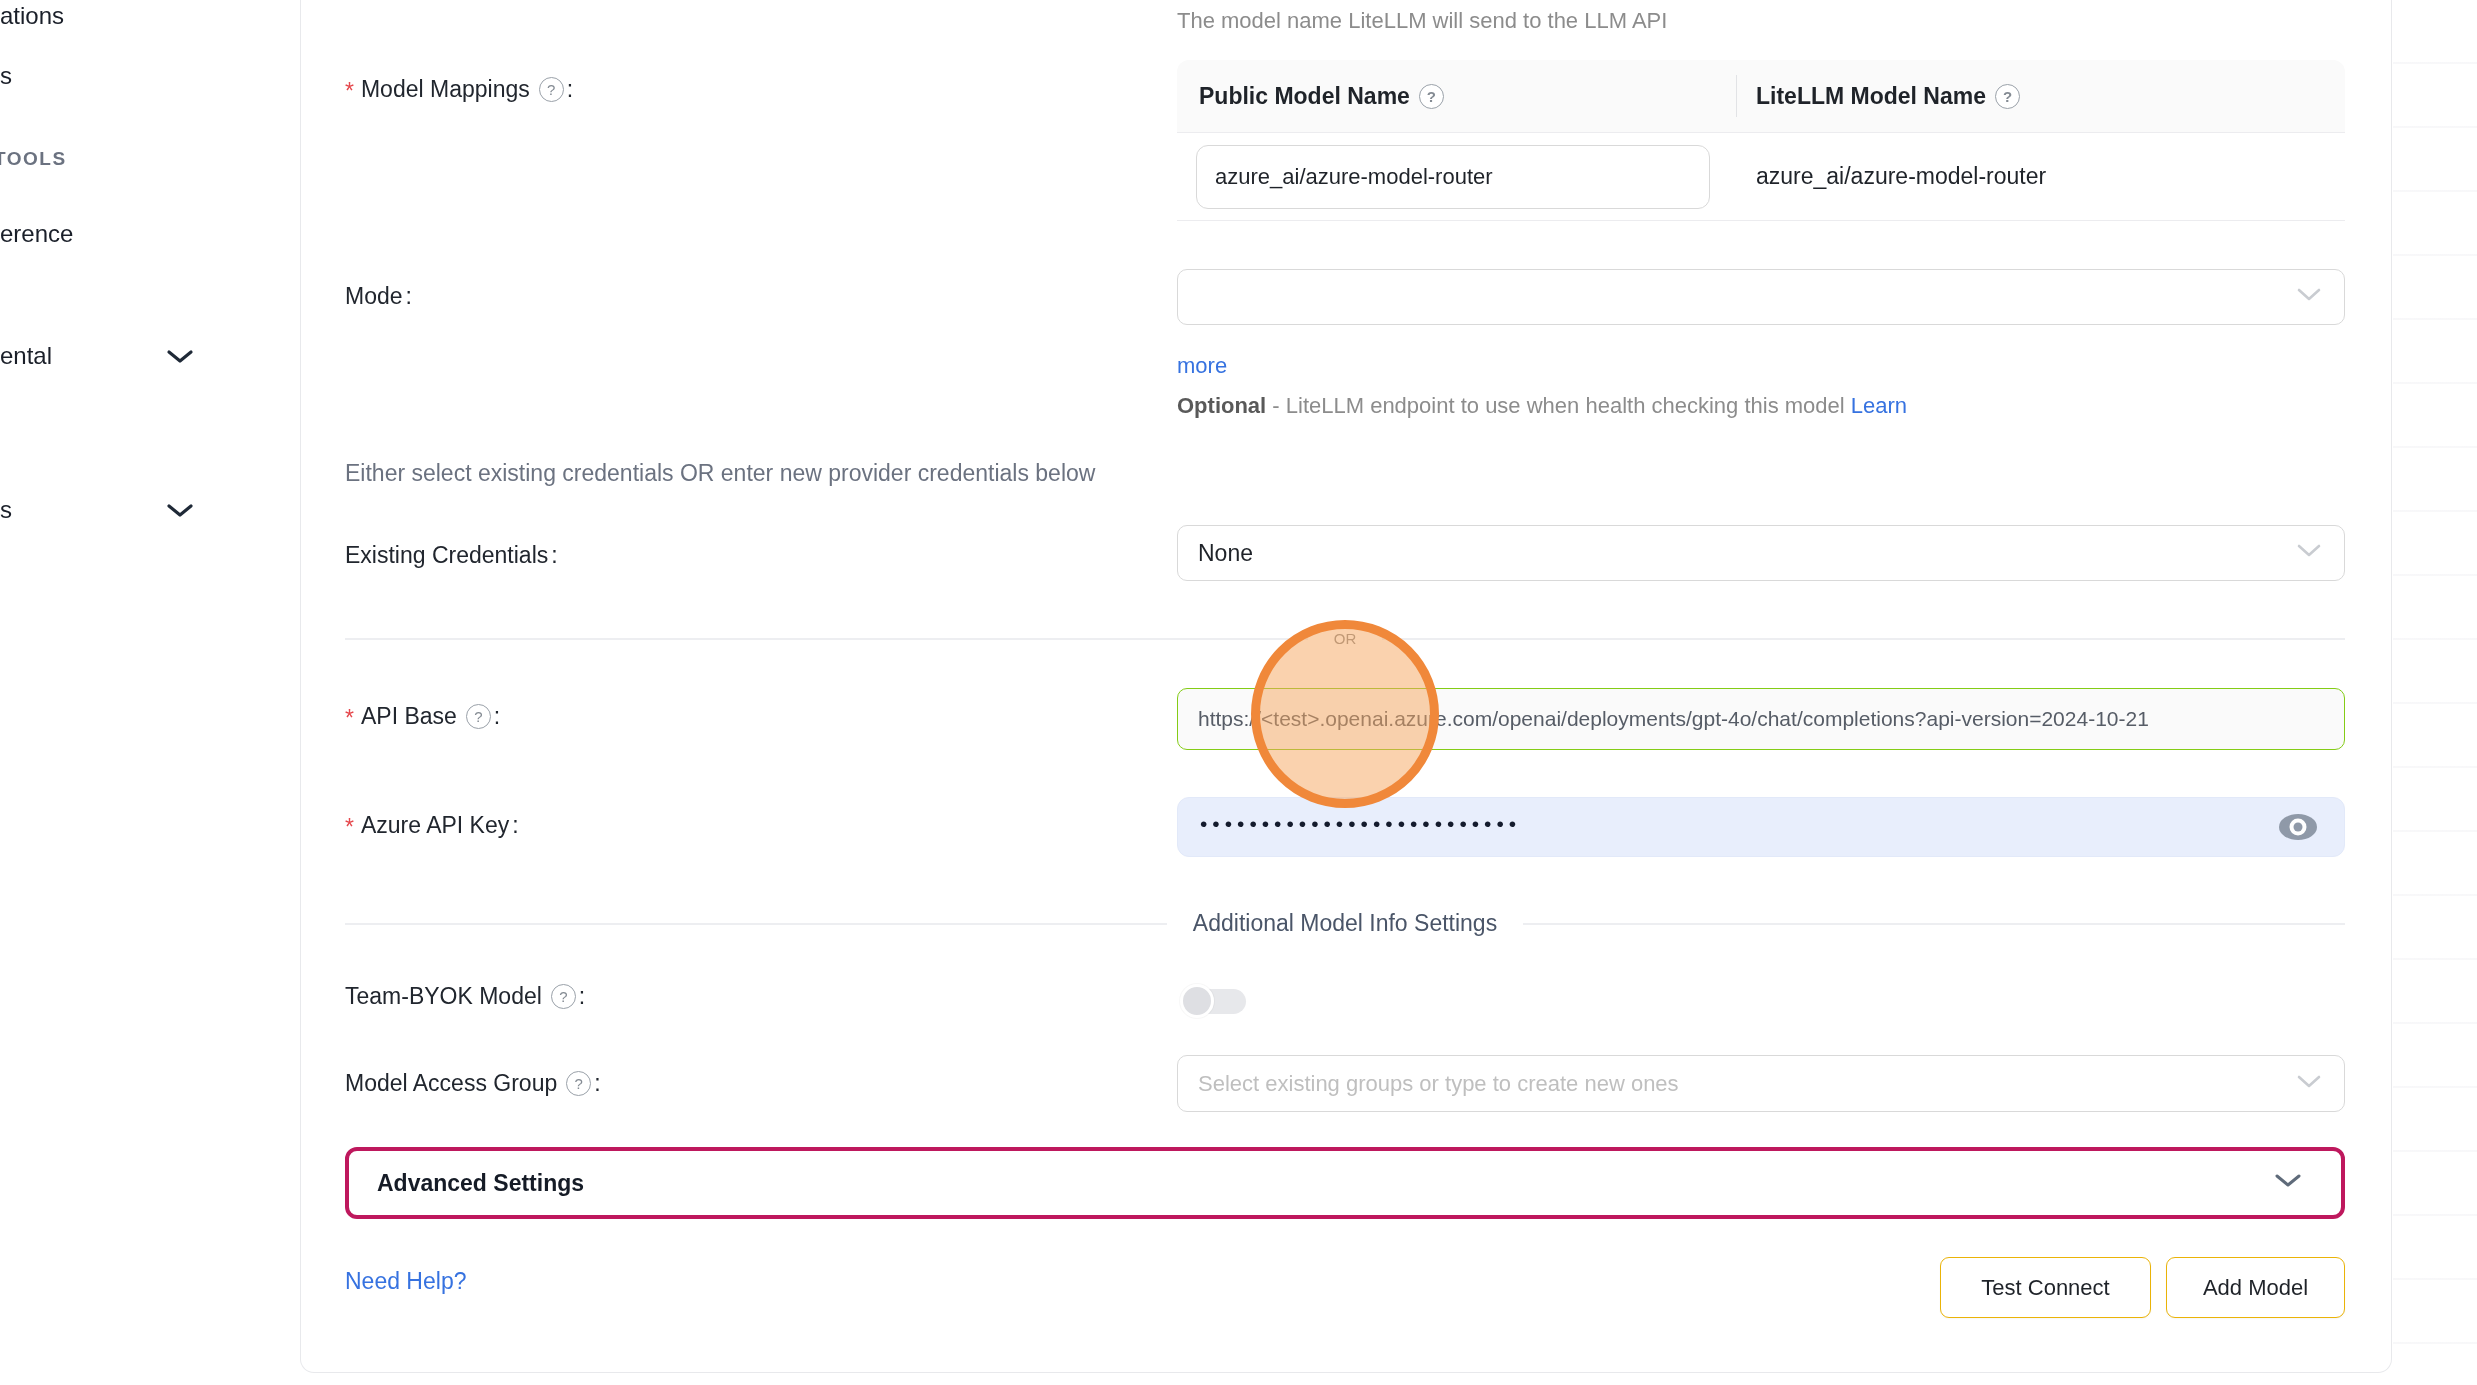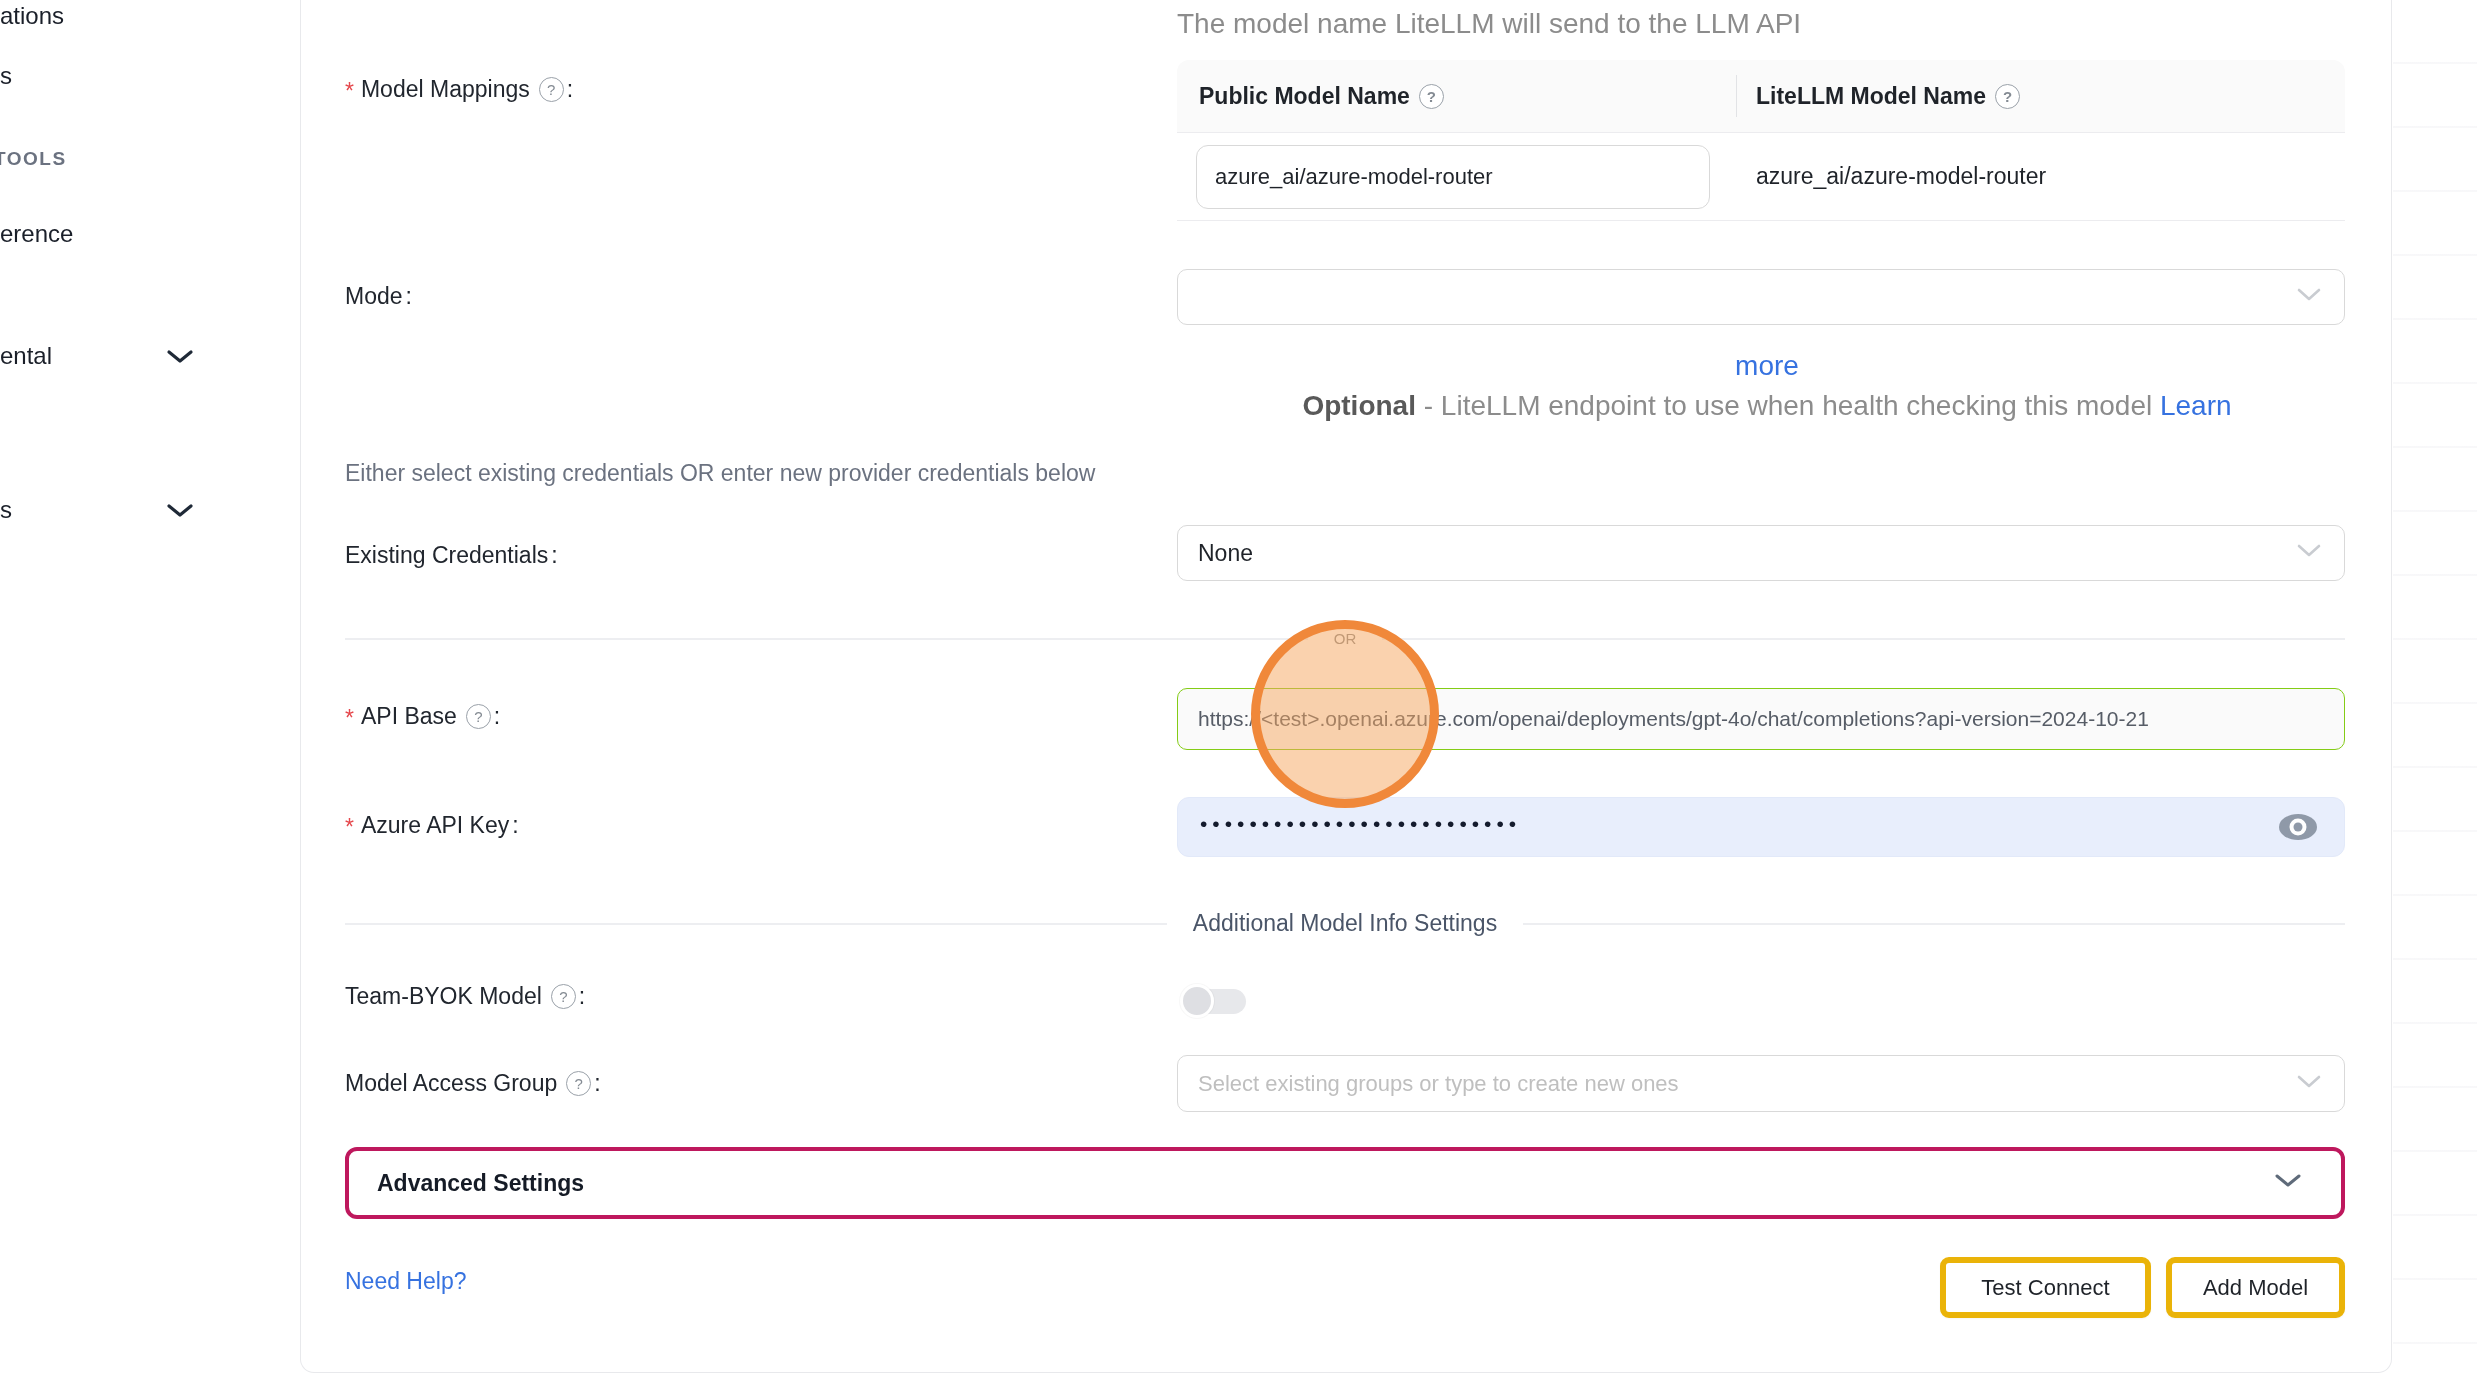--- a/index.html
+++ b/index.html
@@ -35,21 +35,21 @@
   .label-row { position:absolute; left:345px; display:flex; align-items:center; white-space:nowrap; }
   .label-text { font-size:23px; color:#21262e; }
   .req { color:#e5484d; font-size:23px; margin-right:7px; position:relative; top:2px; }
   .colon { font-size:23px; color:#21262e; margin-left:3px; }
   .q-icon {
     display:inline-flex; align-items:center; justify-content:center;
     width:25px; height:25px; border:1.5px solid #9aa1a9; border-radius:50%;
     color:#848b93; font-size:15px; margin-left:9px; cursor:pointer; flex:0 0 auto;
     background:#fff;
   }
-  .helper { font-size:28px; color:#8c8c8c;text-align:center; }
+  .helper { font-size:22px; color:#8c8c8c; }
 
   .select-box {
     position:absolute; left:1177px; width:1168px; height:56px;
     border:1px solid #d9d9d9; border-radius:10px; background:#fff;
     display:flex; align-items:center; padding:0 56px 0 20px; cursor:pointer;
   }
   .select-value { font-size:23px; color:#1f2329; }
   .select-placeholder { font-size:22px; color:#bfbfbf; }
   .sel-chev { position:absolute; right:22px; top:50%; transform:translateY(-50%); }
 
@@ -109,21 +109,21 @@
     left:345px; top:1147px; width:2000px; height:72px;
     border:4px solid #be185d; border-radius:12px; background:#fff;
     display:flex; align-items:center; padding:0 38px 0 28px; cursor:pointer;
   }
   #advanced-title { font-weight:700; font-size:23px; color:#151b26; flex:1; }
 
   
   #need-help { left:345px; top:1268px; font-size:23px; color:#3672e0; cursor:pointer; }
   .btn {
     position:absolute; top:1257px; height:61px; background:#fff;
-    border:6px solid #eab308; border-radius:9px; display:flex; align-items:center; justify-content:center;
+    border:1px solid #eab308; border-radius:9px; display:flex; align-items:center; justify-content:center;
     font-size:22px; color:#1f2329; cursor:pointer; box-shadow:0 1px 2px rgba(0,0,0,0.04);
     font-family:"Liberation Sans", sans-serif;
   }
   #btn-test { left:1940px; width:211px; }
   #btn-add { left:2166px; width:179px; }
 
   a.link { color:#3672e0; text-decoration:none; cursor:pointer; }
 </style>
 </head>
 <body>

